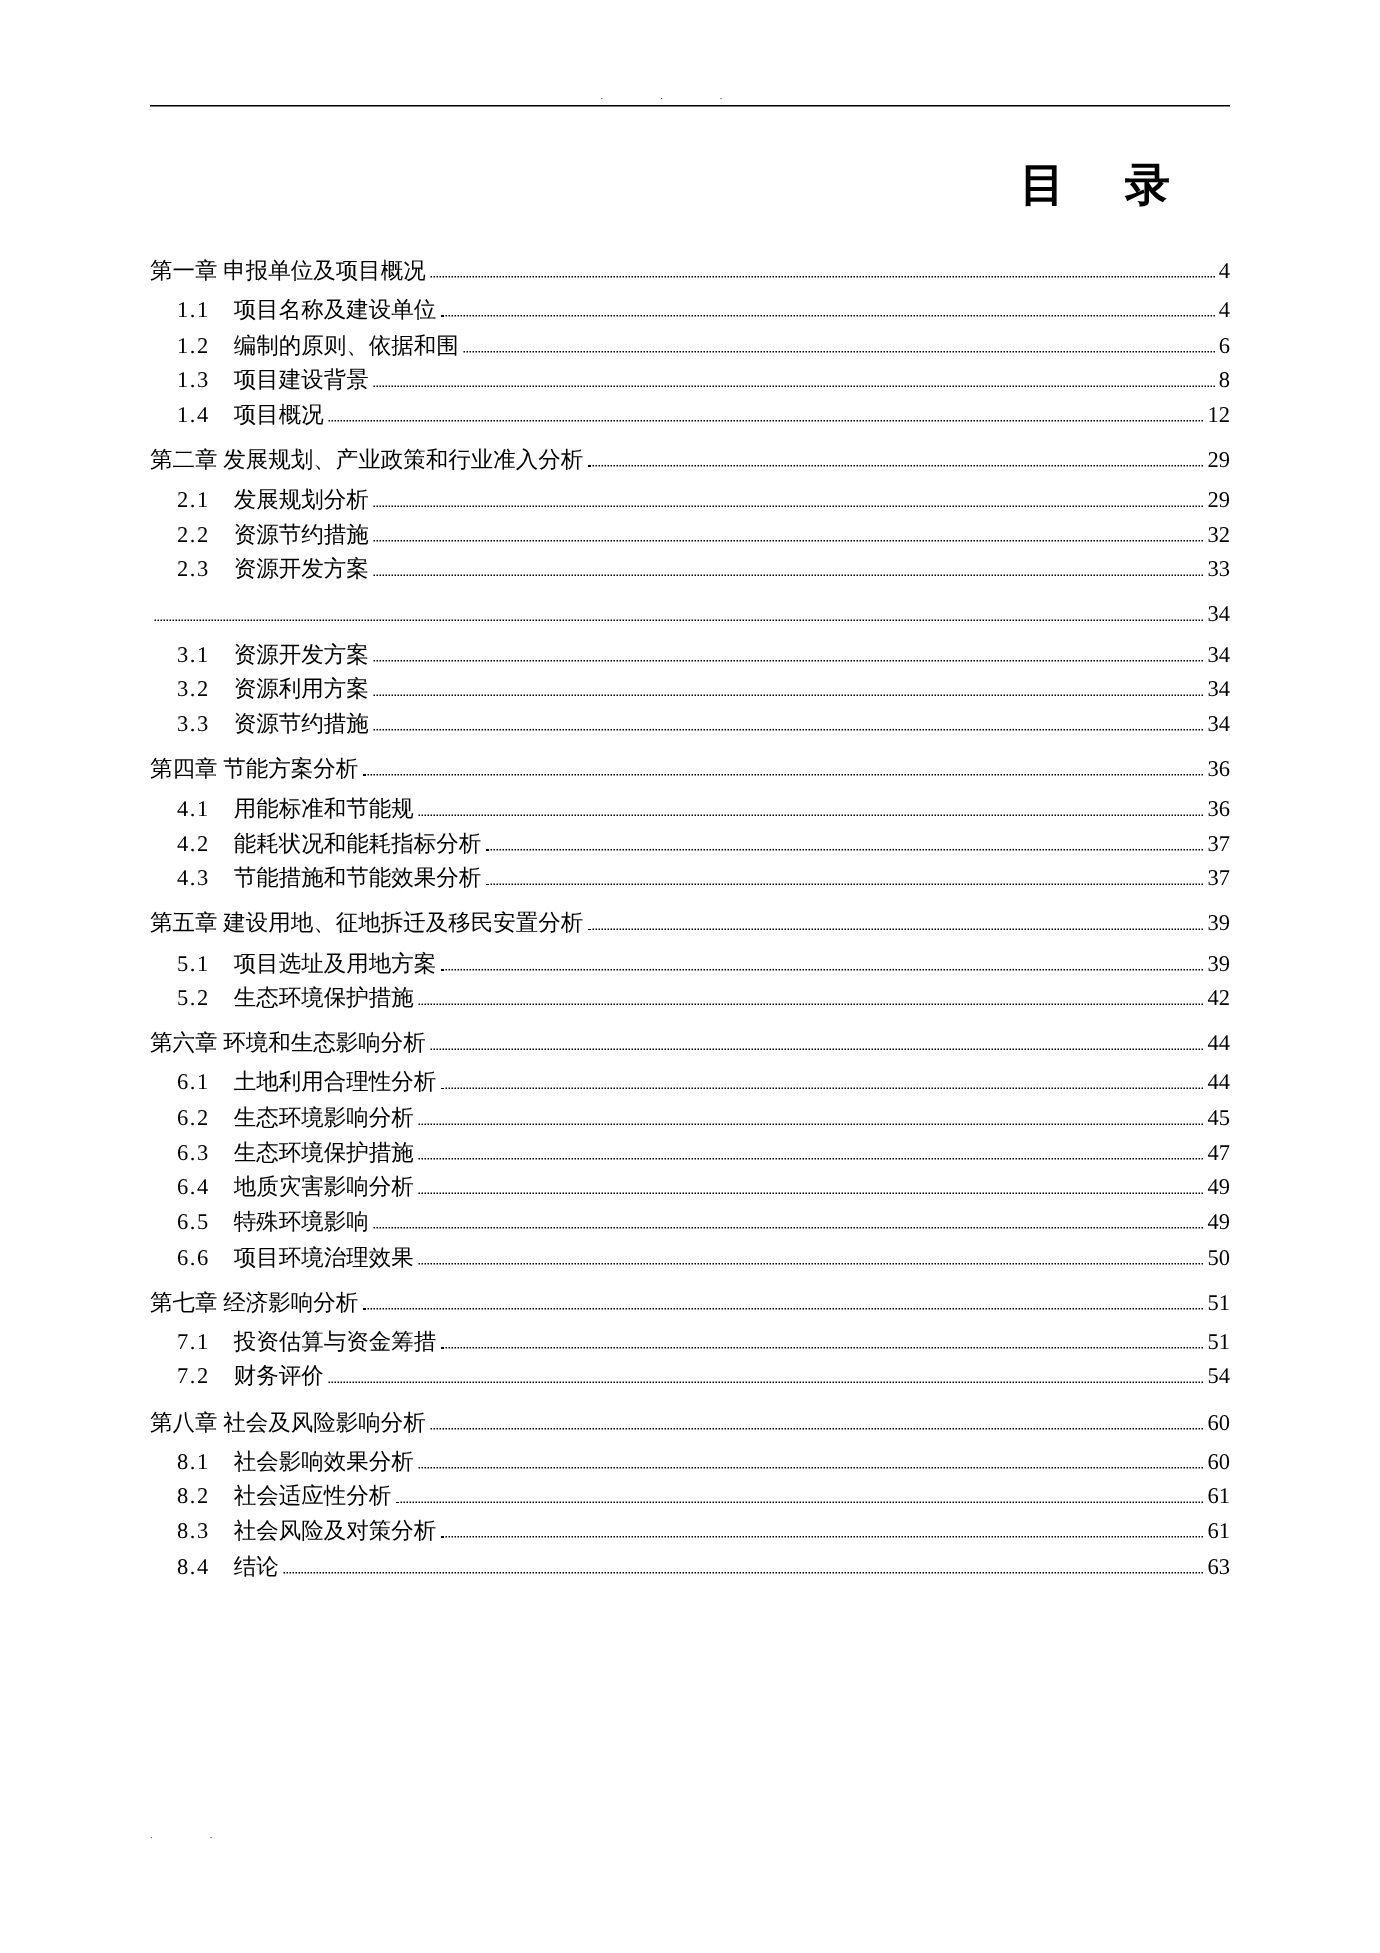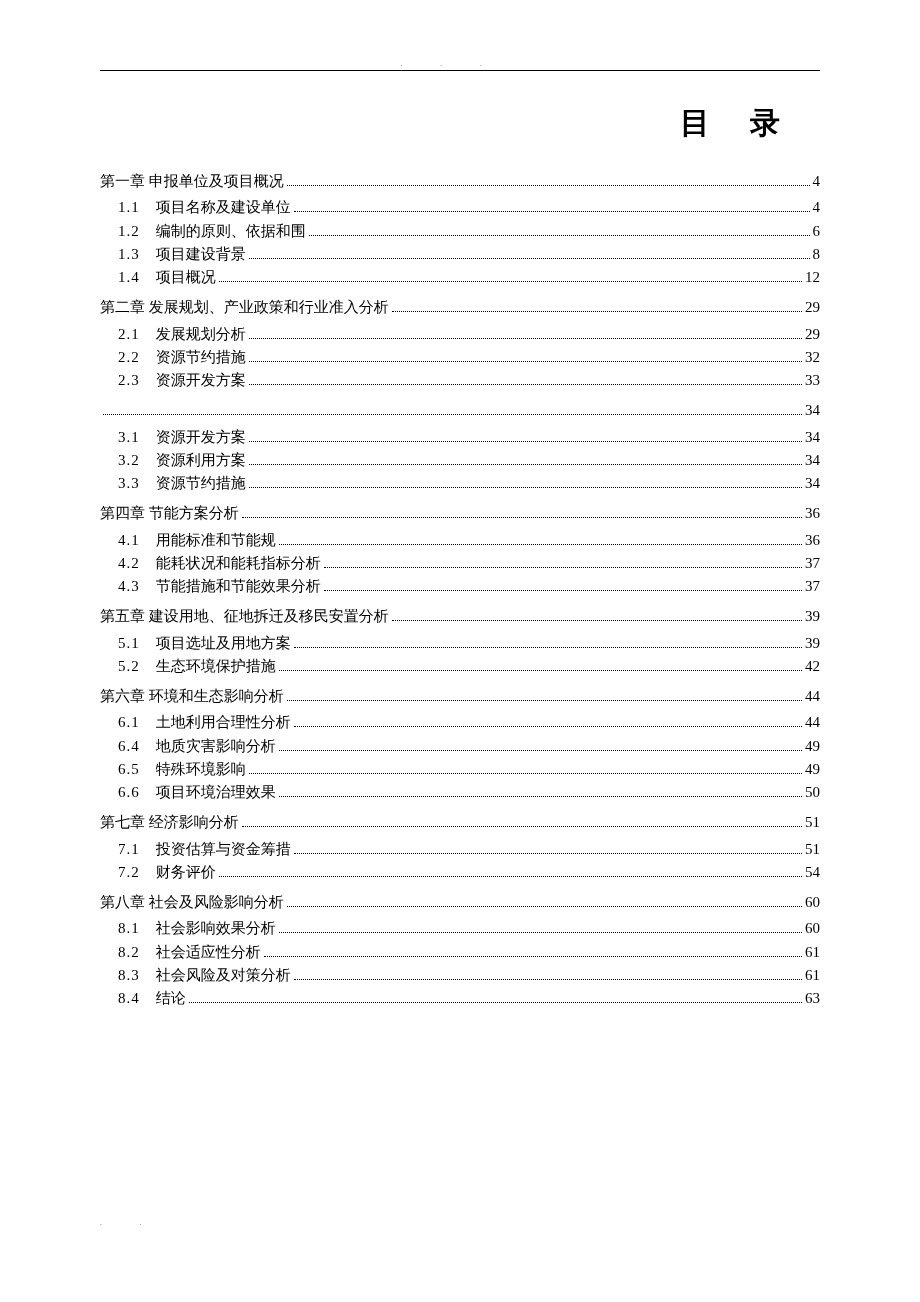--- a/index.html
+++ b/index.html
@@ -216,20 +216,32 @@
         <span class="toc-dots"></span>
         <span class="toc-page">44</span>
       </div>
       <div class="toc-section">
         <span class="toc-num">6.1</span>
         <span class="toc-label"> 土地利用合理性分析</span>
         <span class="toc-dots"></span>
         <span class="toc-page">44</span>
       </div>
       <div class="toc-section">
+        <span class="toc-num">6.2</span>
+        <span class="toc-label"> 生态环境影响分析</span>
+        <span class="toc-dots"></span>
+        <span class="toc-page">45</span>
+      </div>
+      <div class="toc-section">
+        <span class="toc-num">6.3</span>
+        <span class="toc-label"> 生态环境保护措施</span>
+        <span class="toc-dots"></span>
+        <span class="toc-page">47</span>
+      </div>
+      <div class="toc-section">
         <span class="toc-num">6.4</span>
         <span class="toc-label"> 地质灾害影响分析</span>
         <span class="toc-dots"></span>
         <span class="toc-page">49</span>
       </div>
       <div class="toc-section">
         <span class="toc-num">6.5</span>
         <span class="toc-label"> 特殊环境影响</span>
         <span class="toc-dots"></span>
         <span class="toc-page">49</span>

